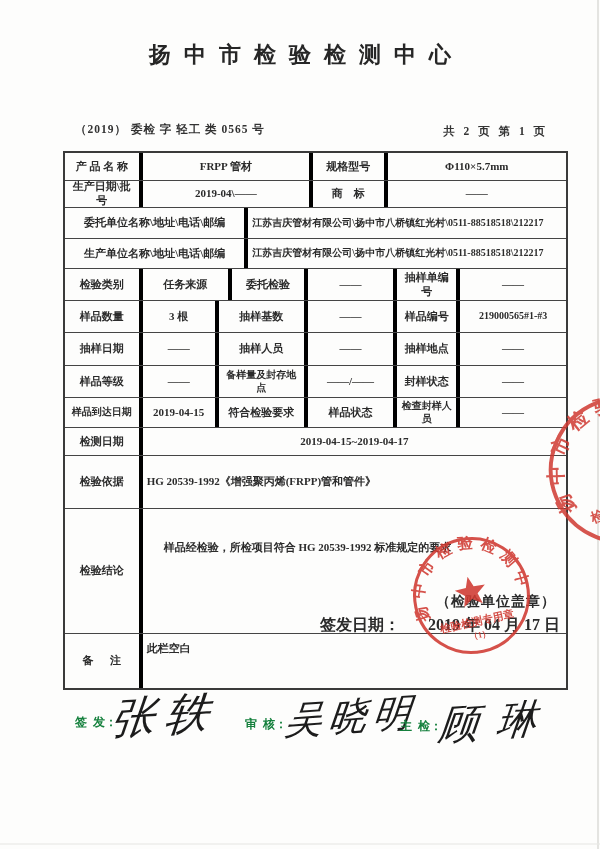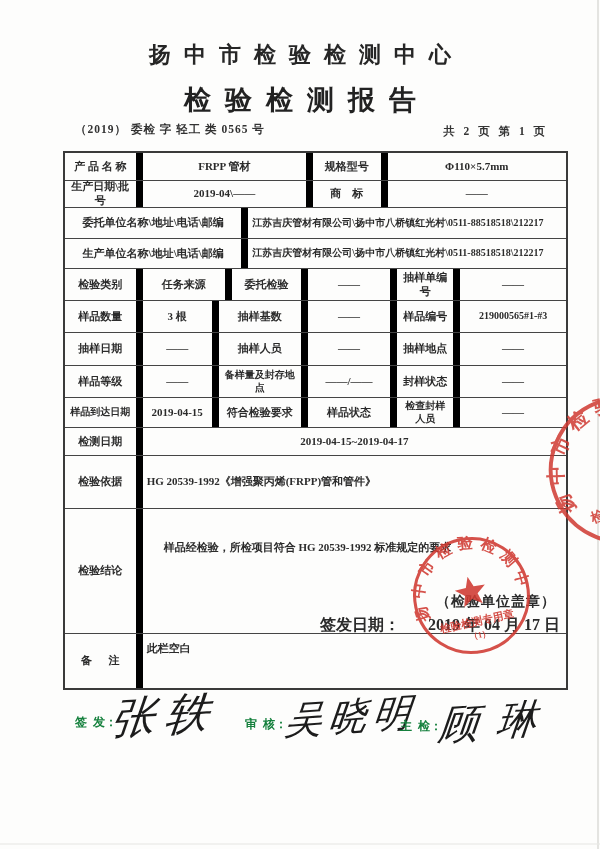--- a/index.html
+++ b/index.html
@@ -29,21 +29,21 @@
 
   
   .report-table{
     position:absolute;left:63px;top:151px;width:505px;
     border:2px solid #3a3a3a;box-sizing:border-box;
     font-size:11px;font-weight:bold;color:#2b2b2b;
   }
   .row{display:flex;border-bottom:1px solid #454545;box-sizing:border-box;}
   .row:last-child{border-bottom:none;}
   .cell{
-    border-right:7px solid #000000;box-sizing:border-box;
+    border-right:4px solid #000000;box-sizing:border-box;
     display:flex;align-items:center;justify-content:center;
     text-align:center;padding:1px 4px;white-space:pre-wrap;line-height:1.25;
     overflow:visible;
   }
   .cell:last-child{border-right:none;}
   .cell.left{justify-content:flex-start;text-align:left;}
   .cell.top{align-items:flex-start;}
   .small{font-size:10px;letter-spacing:0;}
   
   .w-l {width:15.5%;} .w-v1{width:15.2%;} .w-l2{width:17.8%;}
@@ -81,21 +81,20 @@
 </style>
 </head>
 <body>
 
 <div class="page">
 
   <div class="scan-edge-right"></div>
   <div class="scan-edge-bottom"></div>
 
   <div class="org-title">扬中市检验检测中心</div>
-  <div class="report-title">检验检测报告</div>
 
   <div class="doc-line">
     <span class="doc-number">（2019） 委检 字 轻工 类 0565 号</span>
     <span class="page-info">共 2 页 第 1 页</span>
   </div>
 
   <div class="report-table">
 
     <div class="row h28">
       <div class="cell w-l">产 品 名 称</div>

